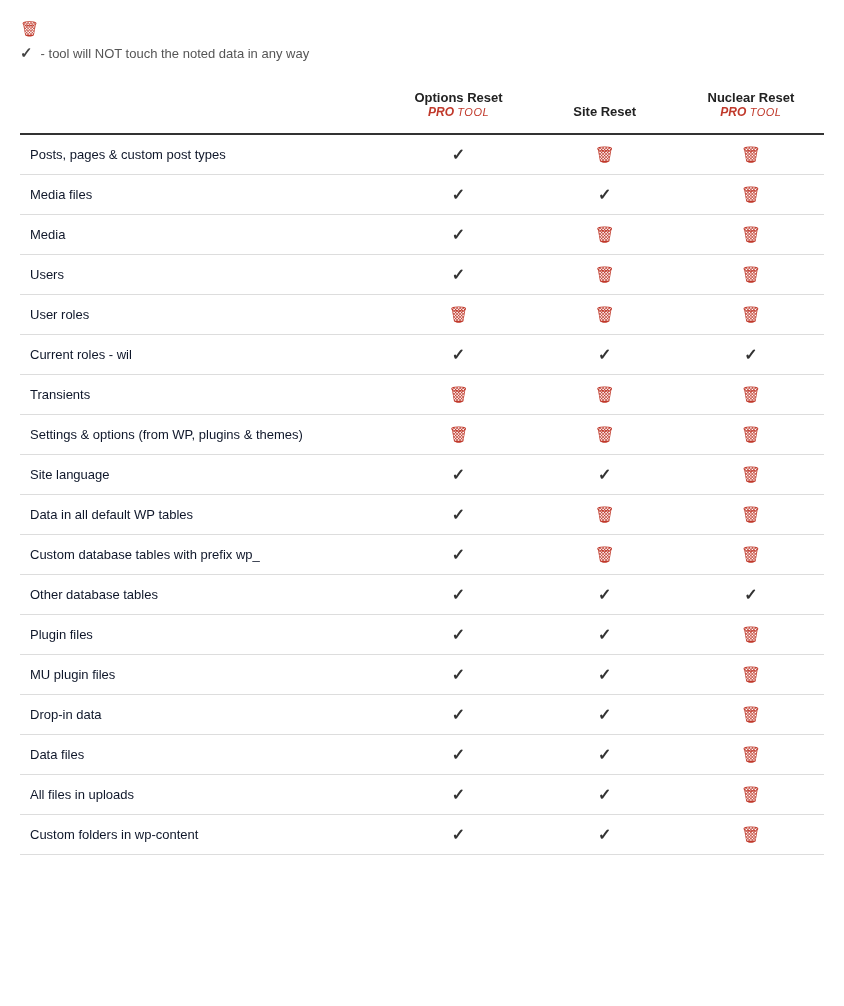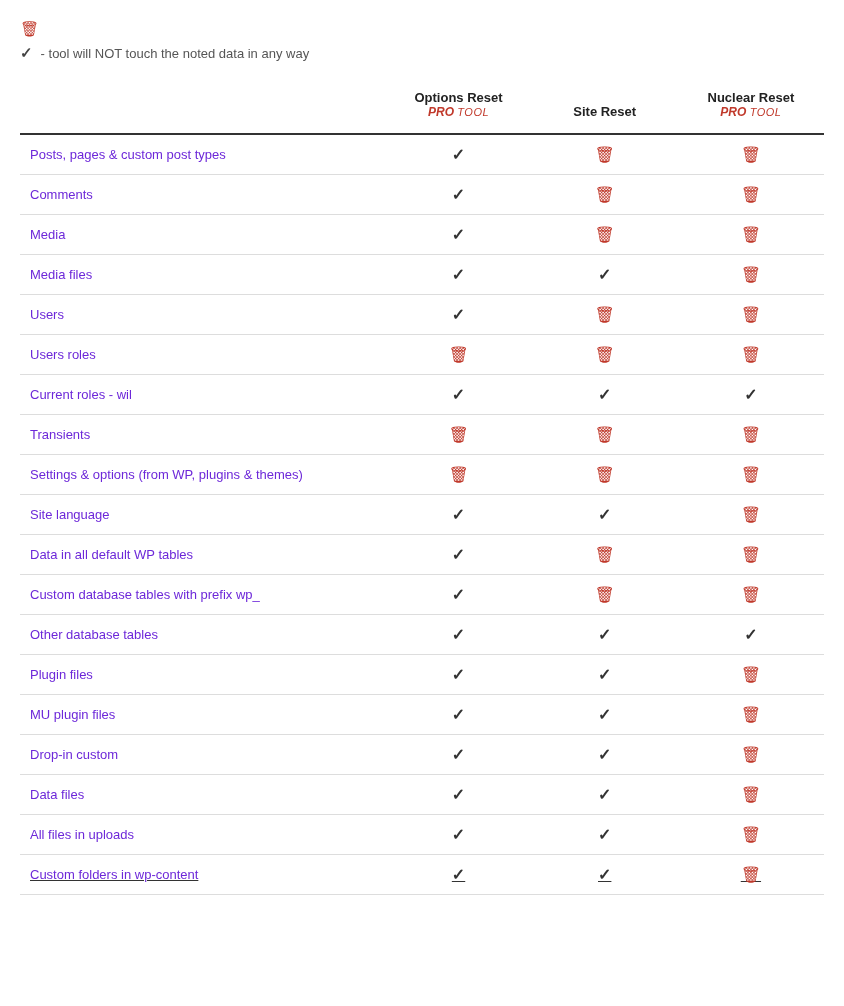--- a/index.html
+++ b/index.html
@@ -57,29 +57,28 @@
       font-weight: normal;
       font-size: 11px;
       text-transform: uppercase;
       letter-spacing: 0.5px;
     }
     tbody tr {
       border-bottom: 1px solid #ddd;
     }
     tbody tr:last-child {
       border-bottom: 1px solid #ddd;
-      text-decoration: underline;
     }
     tbody td {
       padding: 10px 10px;
       vertical-align: middle;
     }
     tbody td.row-label {
       text-align: left;
-      color: #6d28d9;
+      color: #0f172a;
       font-size: 13px;
       width: 45%;
     }
     tbody td.cell-icon {
       text-align: center;
       font-size: 16px;
       width: 18%;
     }
     .cell-trash { color: #c0392b; font-size: 16px; }
     .cell-check { color: #333; font-size: 16px; font-weight: bold; }
@@ -119,45 +118,39 @@
     </tr>
   </thead>
   <tbody id="table-body">
   <tr>
         <td class="row-label">Posts, pages &amp; custom post types</td>
         <td class="cell-icon"><span class="cell-check">✓</span></td>
         <td class="cell-icon"><span class="cell-trash">🗑</span></td>
         <td class="cell-icon"><span class="cell-trash">🗑</span></td>
       </tr>
       <tr>
-        <td class="row-label">Comments</td>
-        <td class="cell-icon"><span class="cell-check">✓</span></td>
-        <td class="cell-icon"><span class="cell-trash">🗑</span></td>
+        <td class="row-label">Media files</td>
+        <td class="cell-icon"><span class="cell-check">✓</span></td>
+        <td class="cell-icon"><span class="cell-check">✓</span></td>
         <td class="cell-icon"><span class="cell-trash">🗑</span></td>
       </tr>
       <tr>
         <td class="row-label">Media</td>
         <td class="cell-icon"><span class="cell-check">✓</span></td>
         <td class="cell-icon"><span class="cell-trash">🗑</span></td>
         <td class="cell-icon"><span class="cell-trash">🗑</span></td>
       </tr>
       <tr>
-        <td class="row-label">Media files</td>
-        <td class="cell-icon"><span class="cell-check">✓</span></td>
-        <td class="cell-icon"><span class="cell-check">✓</span></td>
-        <td class="cell-icon"><span class="cell-trash">🗑</span></td>
-      </tr>
-      <tr>
         <td class="row-label">Users</td>
         <td class="cell-icon"><span class="cell-check">✓</span></td>
         <td class="cell-icon"><span class="cell-trash">🗑</span></td>
         <td class="cell-icon"><span class="cell-trash">🗑</span></td>
       </tr>
       <tr>
-        <td class="row-label">Users roles</td>
+        <td class="row-label">User roles</td>
         <td class="cell-icon"><span class="cell-trash">🗑</span></td>
         <td class="cell-icon"><span class="cell-trash">🗑</span></td>
         <td class="cell-icon"><span class="cell-trash">🗑</span></td>
       </tr>
       <tr>
         <td class="row-label">Current roles - wil</td>
         <td class="cell-icon"><span class="cell-check">✓</span></td>
         <td class="cell-icon"><span class="cell-check">✓</span></td>
         <td class="cell-icon"><span class="cell-check">✓</span></td>
       </tr>
@@ -203,21 +196,21 @@
         <td class="cell-icon"><span class="cell-check">✓</span></td>
         <td class="cell-icon"><span class="cell-trash">🗑</span></td>
       </tr>
       <tr>
         <td class="row-label">MU plugin files</td>
         <td class="cell-icon"><span class="cell-check">✓</span></td>
         <td class="cell-icon"><span class="cell-check">✓</span></td>
         <td class="cell-icon"><span class="cell-trash">🗑</span></td>
       </tr>
       <tr>
-        <td class="row-label">Drop-in custom</td>
+        <td class="row-label">Drop-in data</td>
         <td class="cell-icon"><span class="cell-check">✓</span></td>
         <td class="cell-icon"><span class="cell-check">✓</span></td>
         <td class="cell-icon"><span class="cell-trash">🗑</span></td>
       </tr>
       <tr>
         <td class="row-label">Data files</td>
         <td class="cell-icon"><span class="cell-check">✓</span></td>
         <td class="cell-icon"><span class="cell-check">✓</span></td>
         <td class="cell-icon"><span class="cell-trash">🗑</span></td>
       </tr>

